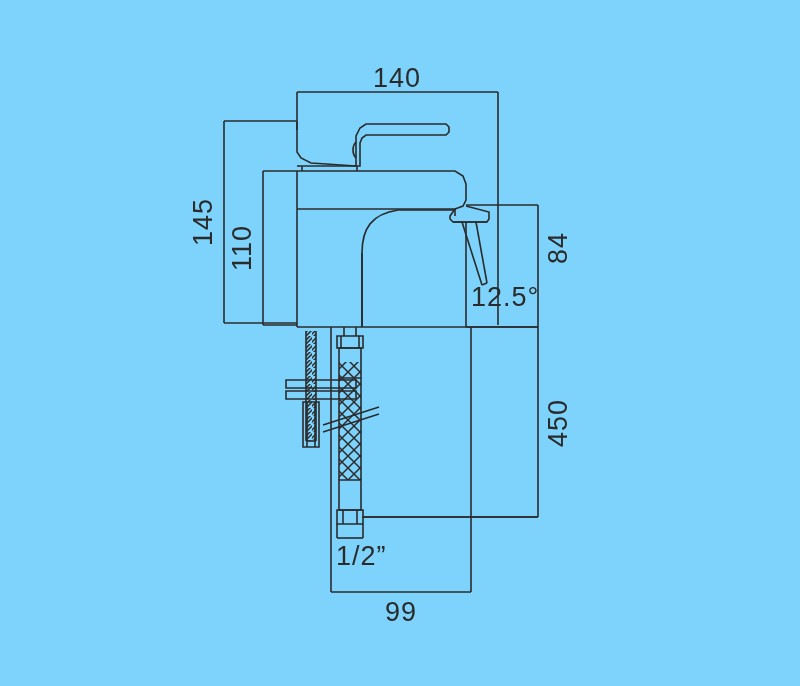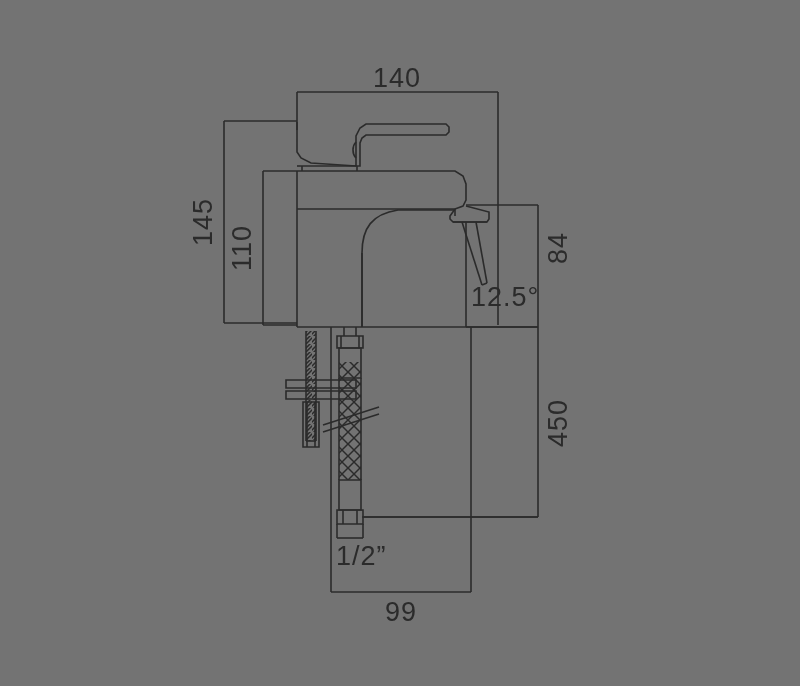--- a/index.html
+++ b/index.html
@@ -7,21 +7,21 @@
     padding: 0;
     background: #ffffff;
   }
   body {
     font-family: "Liberation Sans", sans-serif;
   }
   #drawing-root {
     position: relative;
     width: 800px;
     height: 686px;
-    background: #737373;
+    background: #7dd3fc;
     overflow: hidden;
     text-align: right;
   }
   #tech-svg {
     position: absolute;
     left: 0;
     top: 0;
     width: 800px;
     height: 686px;
     display: block;

